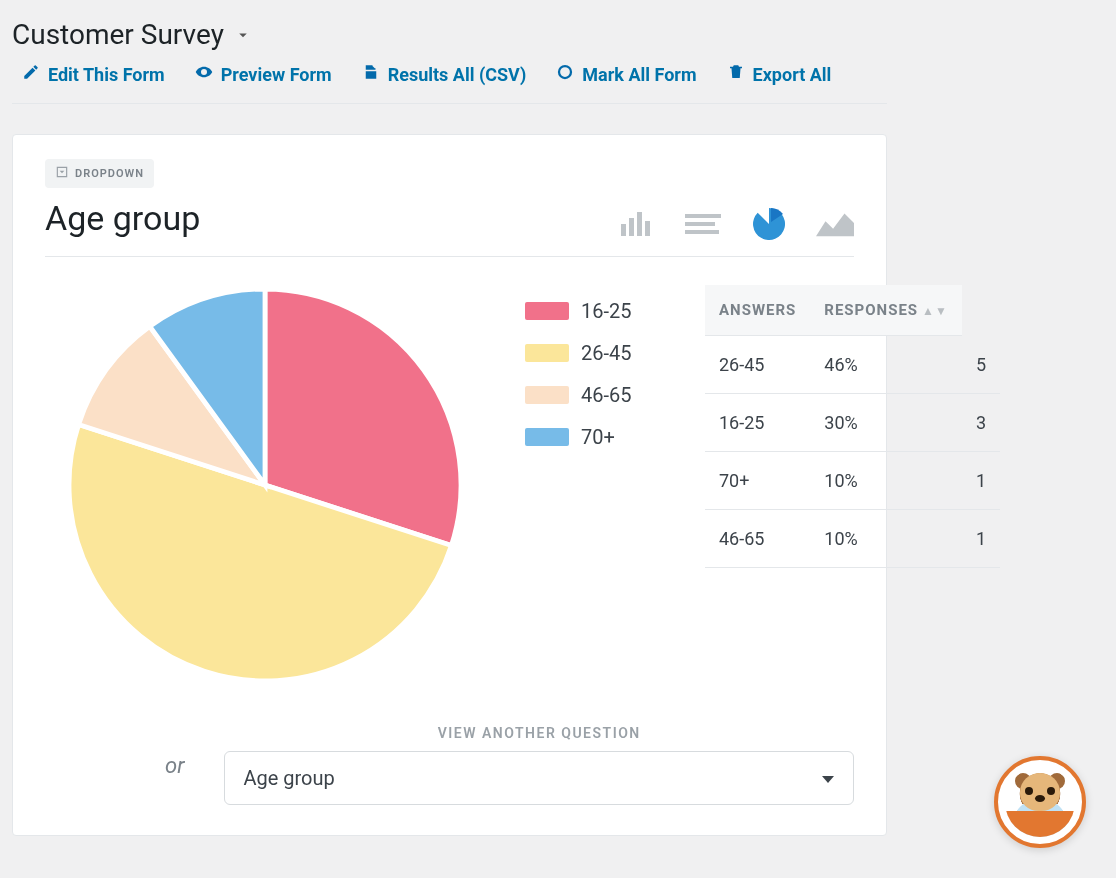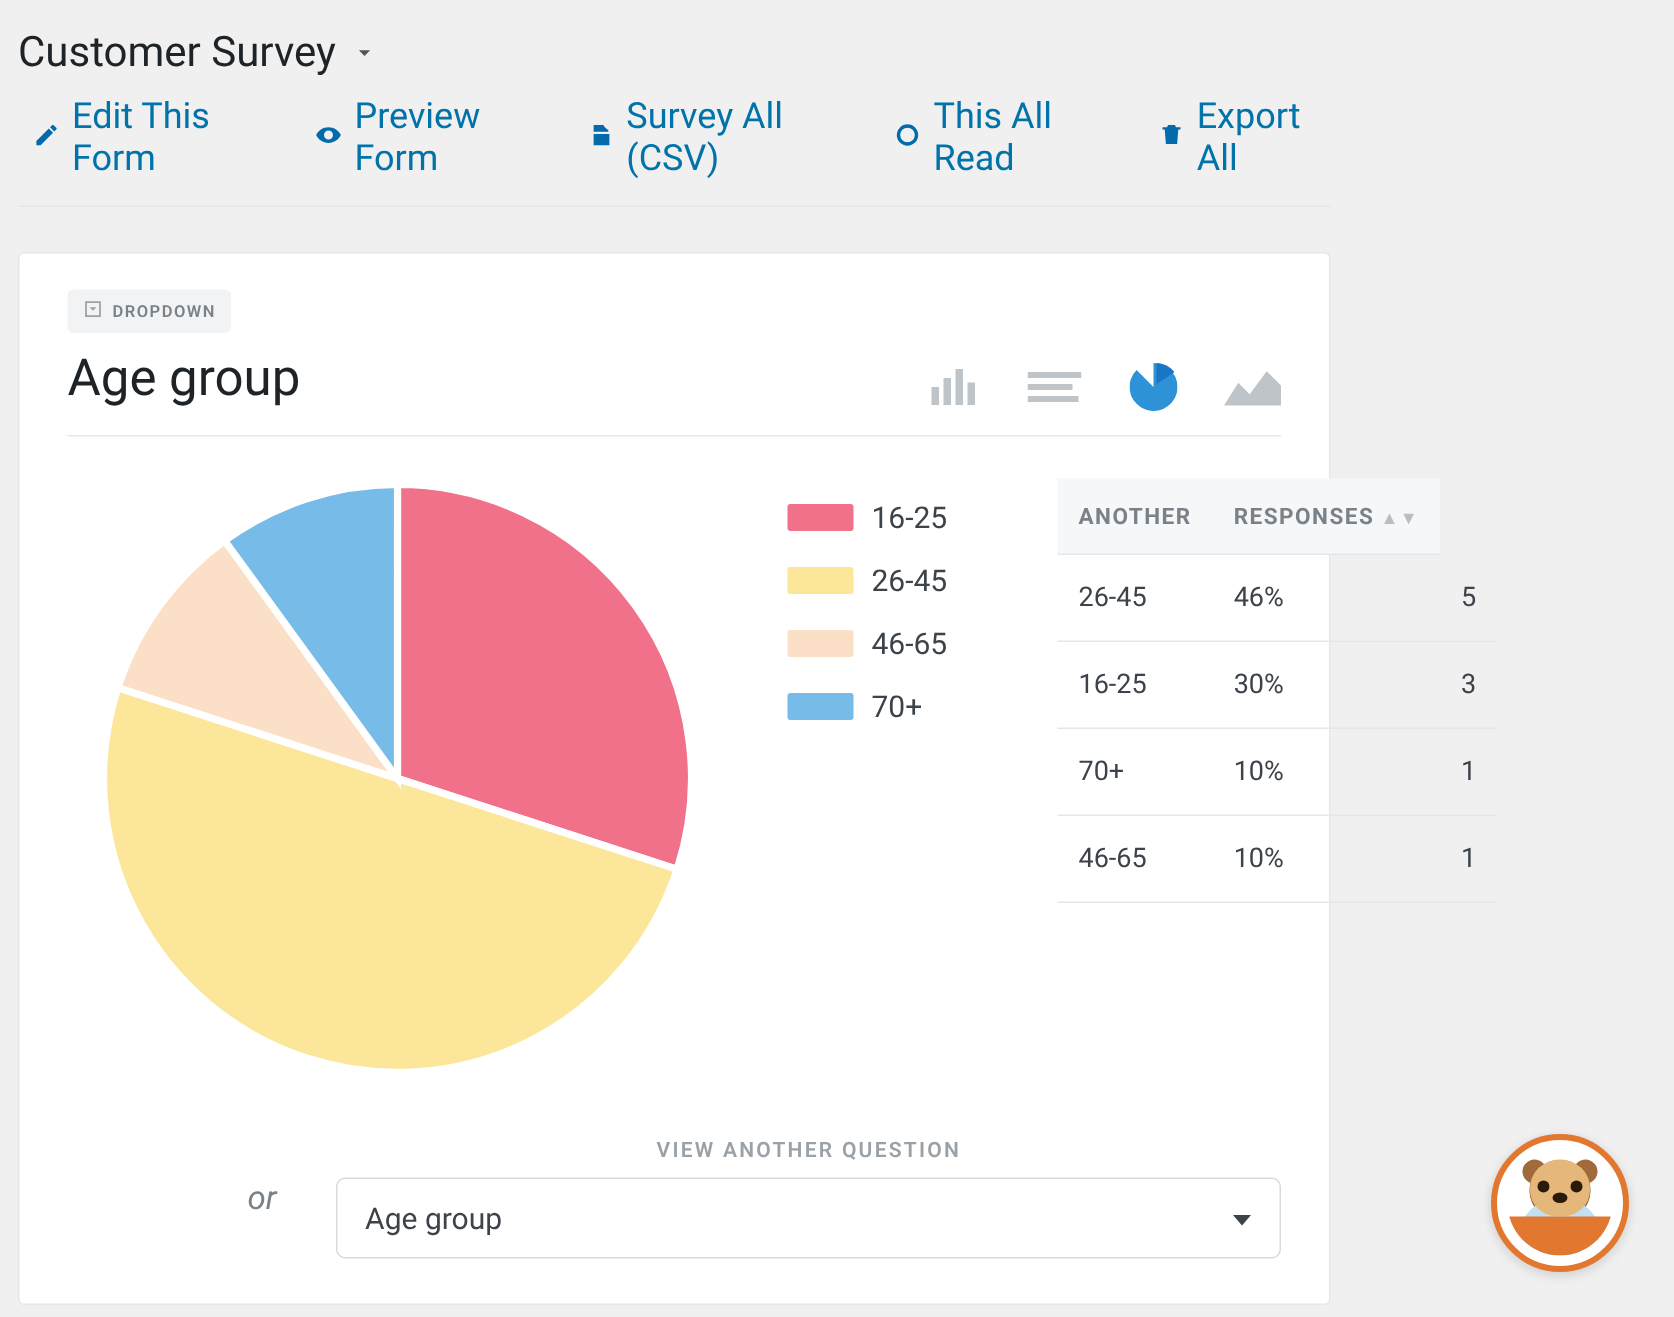--- a/index.html
+++ b/index.html
@@ -17,21 +17,21 @@
     --peach:#fbe0c7;
     --blue:#77bbe8;
     --grey-icon:#bfc4c8;
     --blue-icon:#2e93d6;
   }
   html,body{margin:0;padding:0;background:var(--bg);font-family:-apple-system,BlinkMacSystemFont,"Segoe UI",Roboto,Helvetica,Arial,sans-serif;color:var(--text);}
   .page{width:899px;min-height:878px;box-sizing:border-box;padding:10px 12px 0 12px;}
   .title-row{display:flex;align-items:center;gap:10px;font-size:28px;font-weight:400;color:#1d2327;margin:8px 0 6px 0;}
   .title-row .chev{color:#555;}
   .actions{display:flex;align-items:center;gap:30px;padding:6px 2px 18px 10px;border-bottom:1px solid var(--border);}
-  .action{display:flex;align-items:center;gap:8px;color:var(--link);font-size:24px;font-weight:400;cursor:pointer;}
+  .action{display:flex;align-items:center;gap:8px;color:var(--link);font-size:18px;font-weight:700;cursor:pointer;}
   .action svg{width:18px;height:18px;fill:var(--link2);}
   .card{background:var(--card);border:1px solid var(--border);border-radius:4px;margin-top:30px;padding:24px 32px 30px 32px;box-sizing:border-box;}
   .badge{display:inline-flex;align-items:center;gap:6px;background:#f1f3f4;color:#7a8289;font-size:11px;font-weight:600;letter-spacing:1px;padding:6px 10px;border-radius:4px;}
   .badge svg{width:14px;height:14px;fill:#9aa1a7;}
   .card-head{display:flex;justify-content:space-between;align-items:flex-end;border-bottom:1px solid var(--border);padding-bottom:18px;margin-bottom:28px;}
   .q-title{font-size:34px;font-weight:400;color:#1d2327;margin:10px 0 0 0;}
   .viewmodes{display:flex;gap:28px;align-items:center;}
   .vm{width:38px;height:28px;display:flex;align-items:center;justify-content:center;cursor:pointer;}
   .vm svg{fill:var(--grey-icon);}
   .vm.active svg{fill:var(--blue-icon);}
@@ -89,27 +89,27 @@
     <div class="action">
       <span><svg viewBox="0 0 24 24">
             <path d="M12 5C7 5 2.73 8.11 1 12c1.73 3.89 6 7 11 7s9.27-3.11 11-7c-1.73-3.89-6-7-11-7zm0 11a4 4 0 1 1 0-8 4 4 0 0 1 0 8z"></path>
           </svg></span>
       <span>Preview Form</span>
     </div>
     <div class="action">
       <span><svg viewBox="0 0 24 24">
             <path d="M5 3h9v4h4v2H5V3zm0 8h14v10H5V11zm8-6V3l5 5h-5V5z"></path>
           </svg></span>
-      <span>Survey All (CSV)</span>
+      <span>Results All (CSV)</span>
     </div>
     <div class="action">
       <span><svg viewBox="0 0 24 24">
             <circle cx="12" cy="12" r="8" fill="none" stroke="#036aab" stroke-width="3"></circle>
           </svg></span>
-      <span>This All Read</span>
+      <span>Mark All Form</span>
     </div>
     <div class="action">
       <span><svg viewBox="0 0 24 24">
             <path d="M6 7h12l-1 13H7L6 7zm3-4h6l1 2h4v2H4V5h4l1-2z"></path>
           </svg></span>
       <span>Export All</span>
     </div>
   </div>
 
   <div class="card">
@@ -181,21 +181,21 @@
           <div class="legend-row">
             <span class="swatch" style="background: rgb(119, 187, 232);"></span>
             <span>70+</span>
           </div>
         </div>
 
       <div class="table">
         <table>
           <thead>
             <tr>
-              <th>ANOTHER</th>
+              <th>ANSWERS</th>
               <th><span>RESPONSES</span><span class="sort">▲▼</span></th>
             </tr>
           </thead>
           <tbody id="tbody">
               <tr>
                 <td>26-45</td>
                 <td class="pct">46%</td>
                 <td class="cnt">5</td>
               </tr>
               <tr>

